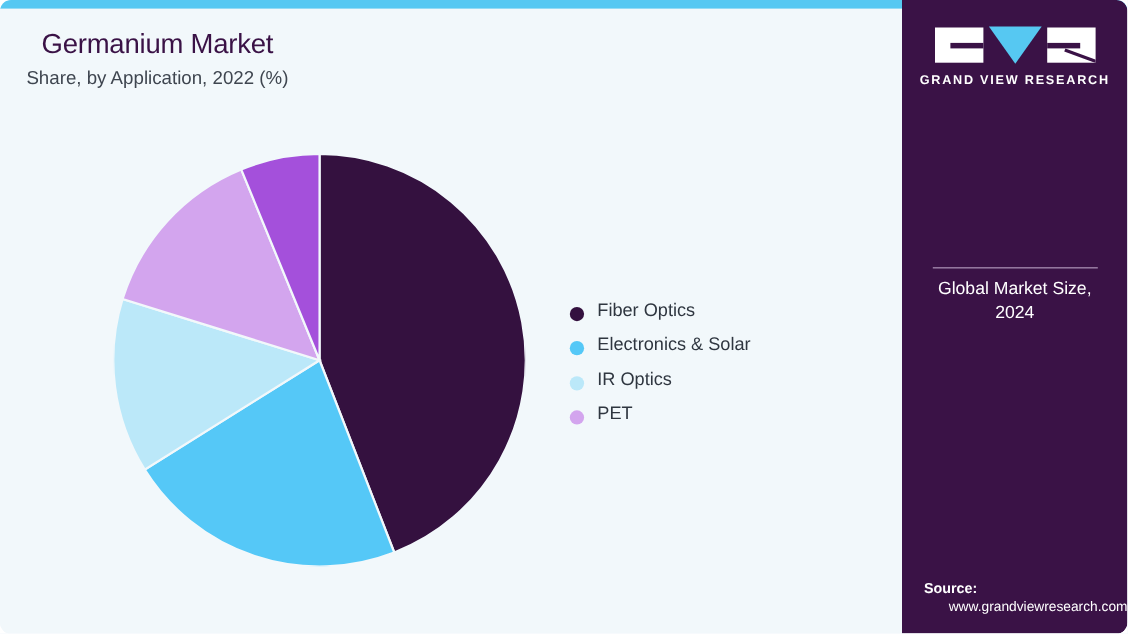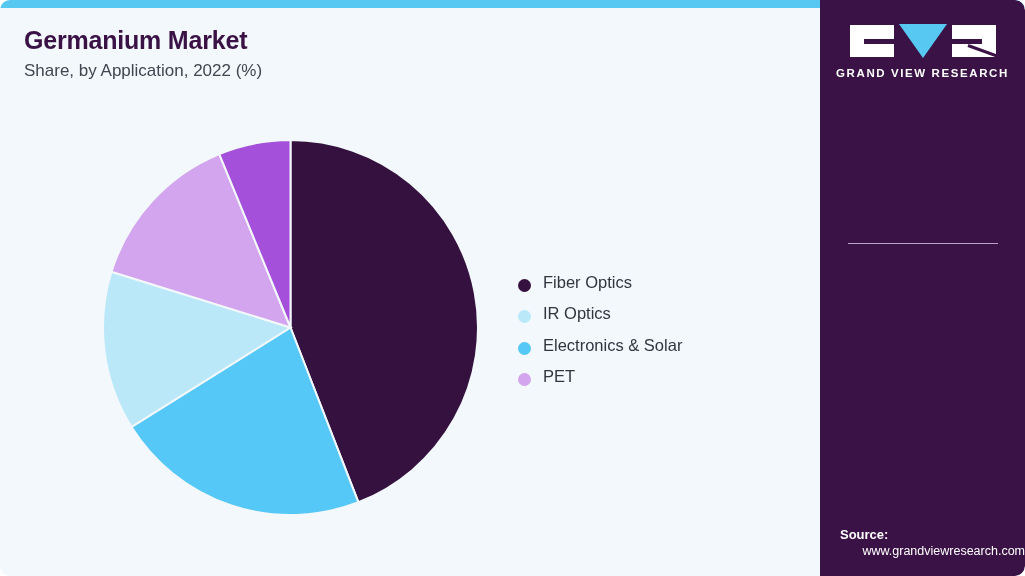--- a/index.html
+++ b/index.html
@@ -23,22 +23,23 @@
     border-top-left-radius:10px;border-top-right-radius:10px;
   }
   
   #chart-area{
     position:absolute;left:0;top:8px;width:820px;height:568px;
     background:#F2F8FB;
   }
   #title-block{position:absolute;left:24px;top:18px;}
   #chart-title{
     margin:0;
-    font-size:25px;font-weight:bold;color:#3A1246;
+    font-size:25px;font-weight:normal;color:#3A1246;
     letter-spacing:-0.2px;
+    text-align:center;
   }
   #chart-subtitle{
     margin:6px 0 0 0;
     font-size:17px;font-weight:normal;color:#3f4650;
   }
   #pie-wrap{
     position:absolute;
     left:103px;top:132px;
     width:375px;height:375px;
   }
@@ -149,26 +150,26 @@
           </g>
       </svg>
     </div>
 
     <div id="legend">
         <div class="legend-row">
           <span class="legend-dot" style="background: rgb(52, 17, 63);"></span>
           <span class="legend-label">Fiber Optics</span>
         </div>
         <div class="legend-row">
+          <span class="legend-dot" style="background: rgb(85, 200, 247);"></span>
+          <span class="legend-label">Electronics &amp; Solar</span>
+        </div>
+        <div class="legend-row">
           <span class="legend-dot" style="background: rgb(187, 232, 249);"></span>
           <span class="legend-label">IR Optics</span>
-        </div>
-        <div class="legend-row">
-          <span class="legend-dot" style="background: rgb(85, 200, 247);"></span>
-          <span class="legend-label">Electronics &amp; Solar</span>
         </div>
         <div class="legend-row">
           <span class="legend-dot" style="background: rgb(211, 165, 238);"></span>
           <span class="legend-label">PET</span>
         </div>
       </div>
 
   </div>
 
   <div id="side-panel">
@@ -177,20 +178,21 @@
       <div id="logo-marks">
         <span class="logo-g"></span>
         <span class="logo-v"></span>
         <span class="logo-r"></span>
       </div>
       <div id="logo-text">GRAND VIEW RESEARCH</div>
     </div>
 
     <div id="stat-block">
       <div id="stat-divider"></div>
+      <div id="stat-caption">Global Market Size, 2024</div>
     </div>
 
     <div id="source-block">
       <div id="source-label">Source:</div>
       <div id="source-url">www.grandviewresearch.com</div>
     </div>
 
   </div>
 
 </div>

